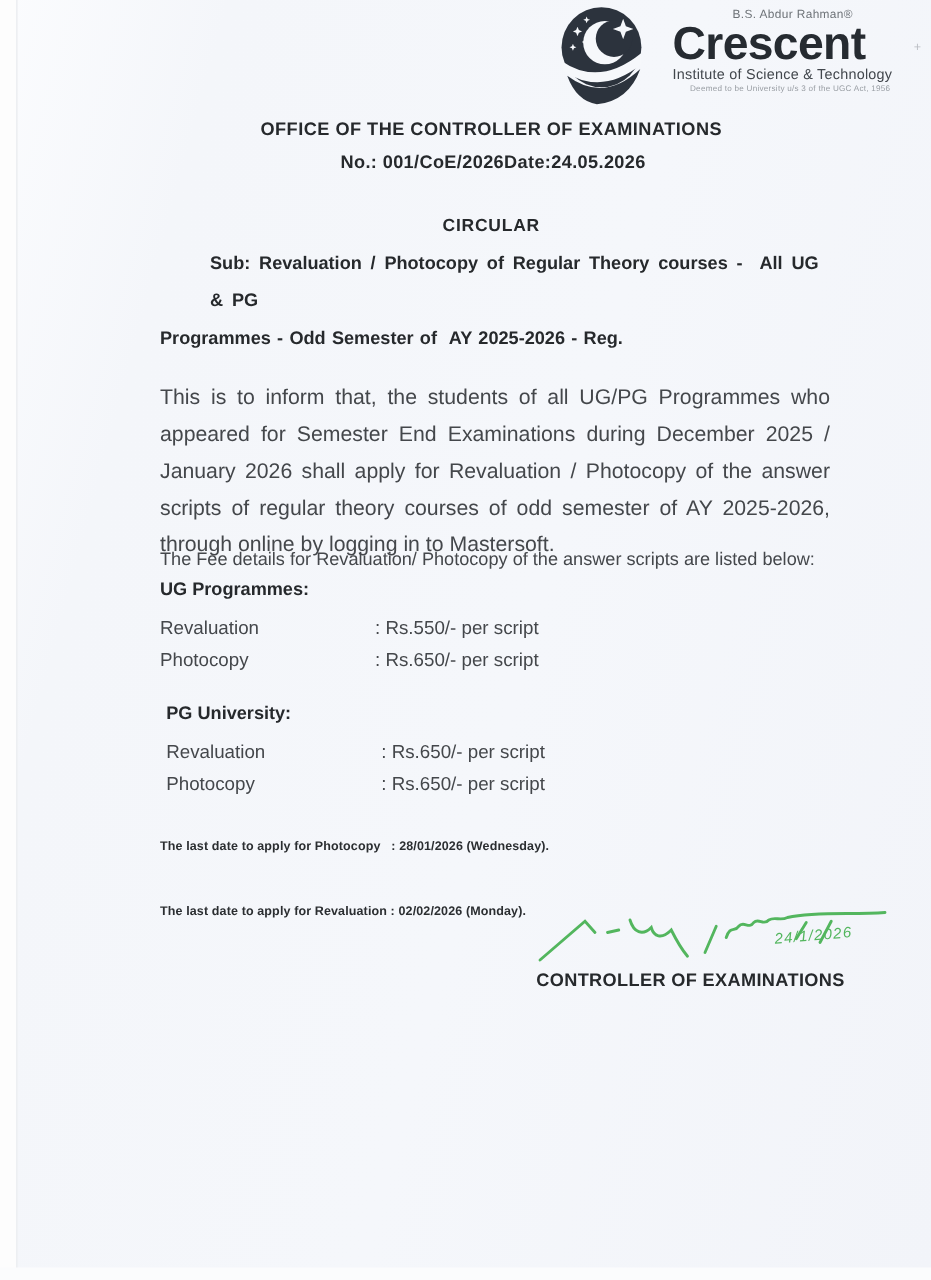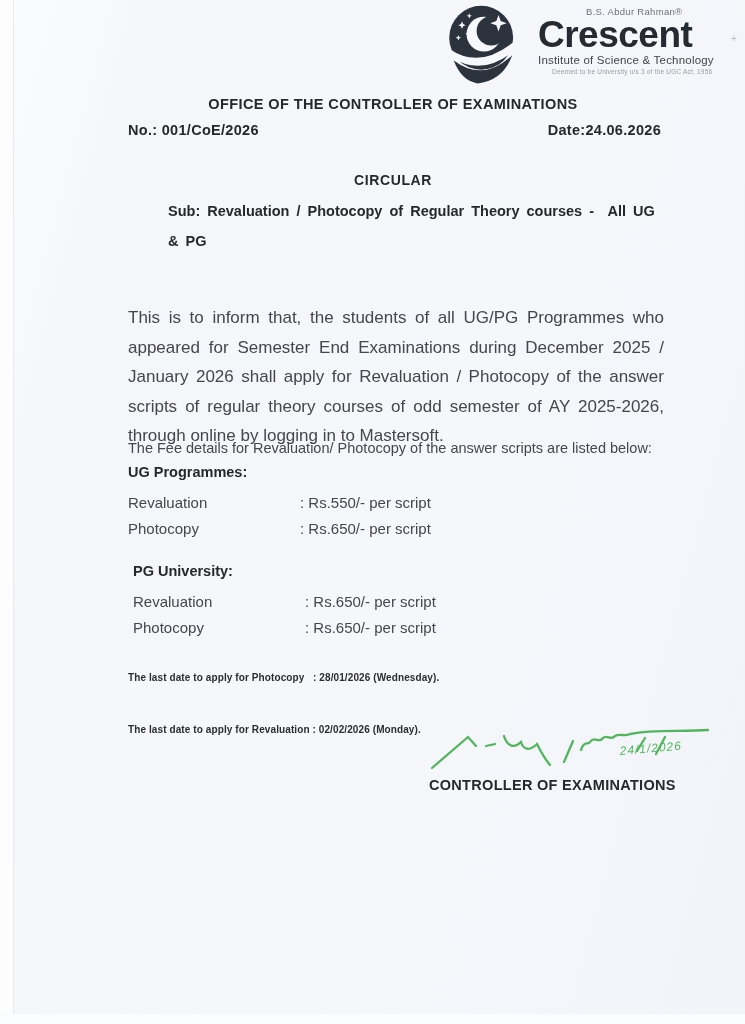--- a/index.html
+++ b/index.html
@@ -48,21 +48,21 @@
   .brand-sub {
     font-size: 6.5px; color: #989da3; margin-top: 2px; margin-left: 14px;
     letter-spacing: 0.2px;
   }
 
   
   .office-title {
     left: 128px; top: 96px; width: 530px; text-align: center;
     font-weight: bold; font-size: 14.5px; color: #26292c; letter-spacing: 0.4px;
   }
-  .no-date { left: 128px; top: 122px; width: 533px; display: flex; justify-content: space-between; }
+  .no-date { left: 128px; top: 122px; width: 533px; display: flex; justify-content: center; }
   .ref-no, .doc-date { font-weight: bold; font-size: 14.5px; color: #26292c; letter-spacing: 0.3px; }
   .circular-title {
     left: 128px; top: 172px; width: 530px; text-align: center;
     font-weight: bold; font-size: 14px; color: #26292c; letter-spacing: 0.6px;
   }
   .subject { left: 128px; top: 196px; width: 537px; font-weight: bold; font-size: 14.5px; color: #26292c; }
   .subject .line1 { padding-left: 40px; white-space: pre-wrap; word-spacing: 3px; line-height: 30px; }
   .subject .line2 { white-space: pre-wrap; word-spacing: 1px; line-height: 30px; }
 
   
@@ -129,27 +129,28 @@
       <div class="brand-name">Crescent</div>
       <div class="brand-tagline">Institute of Science &amp; Technology</div>
       <div class="brand-sub">Deemed to be University u/s 3 of the UGC Act, 1956</div>
     </div>
   </div>
 
   <div class="abs office-title">OFFICE OF THE CONTROLLER OF EXAMINATIONS</div>
 
   <div class="abs no-date">
     <span class="ref-no">No.: 001/CoE/2026</span>
-    <span class="doc-date">Date:24.06.2026</span>
+    <span class="doc-date">Date:24.05.2026</span>
   </div>
 
   <div class="abs circular-title">CIRCULAR</div>
 
   <div class="abs subject">
     <div class="line1">Sub: Revaluation / Photocopy of Regular Theory courses -  All UG  &amp; PG</div>
+    <div class="line2">Programmes - Odd Semester of  AY 2025-2026 - Reg.</div>
   </div>
 
   <div class="abs body-para">This is to inform that, the students of all UG/PG Programmes who appeared for Semester End Examinations during December 2025 / January 2026 shall apply for Revaluation / Photocopy of the answer scripts of regular theory courses of odd semester of AY 2025-2026, through online by logging in to Mastersoft.</div>
 
   <div class="abs fee-intro">The Fee details for Revaluation/ Photocopy of the answer scripts are listed below:</div>
 
   <div class="abs fee-ug">
     <div class="fee-heading">UG Programmes:</div>
     <div class="fee-row">
       <span class="fee-label">Revaluation</span>

